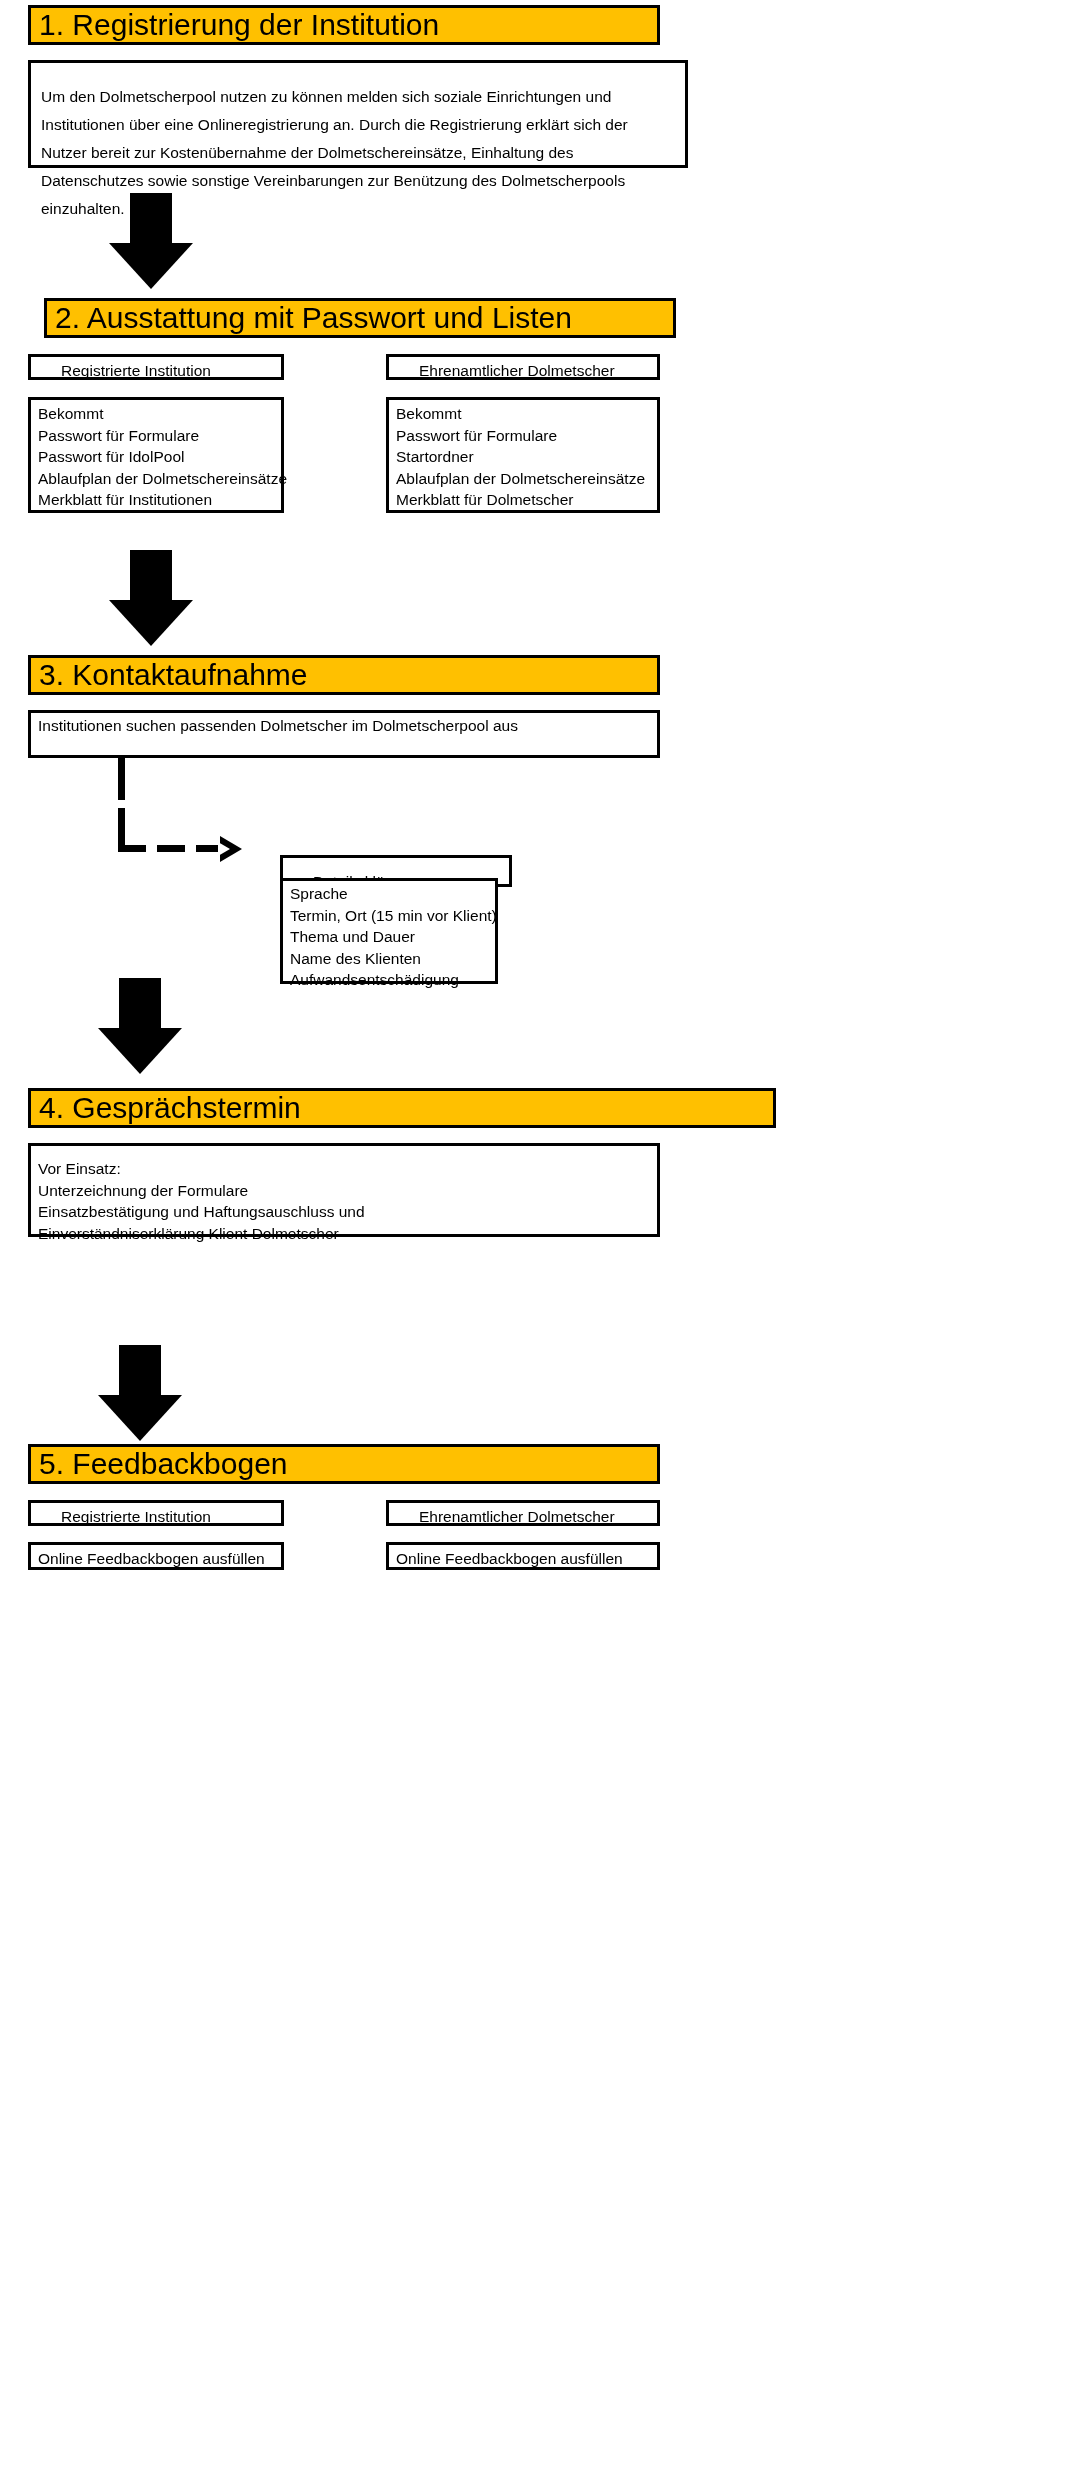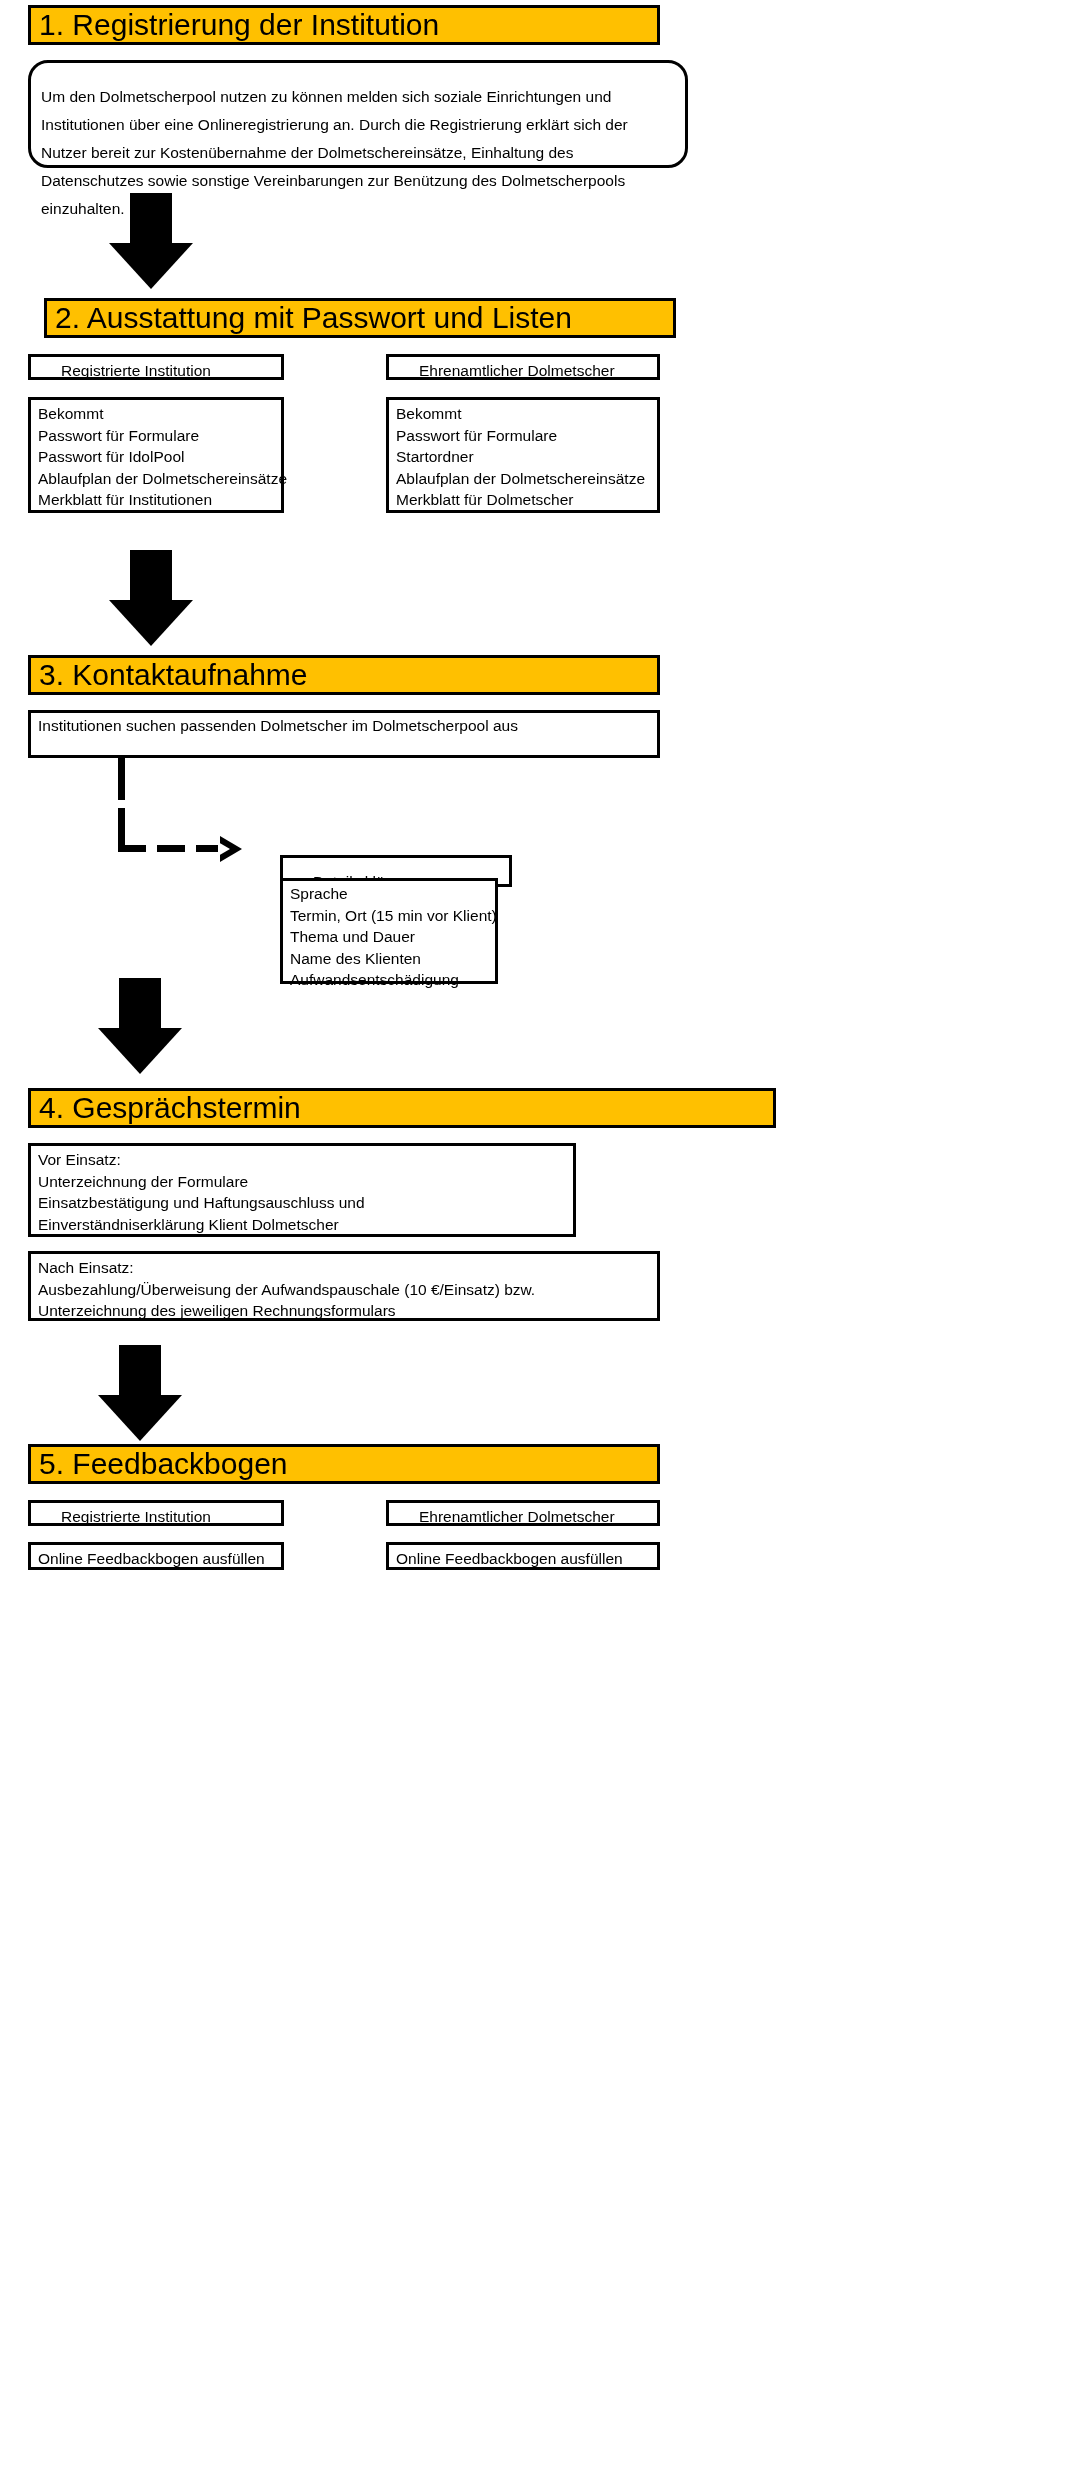--- a/index.html
+++ b/index.html
@@ -97,21 +97,21 @@
 </style>
 </head>
 <body>
 
 <div class="page">
 
   <div class="band" style="left:28px;top:5px;width:632px;height:40px;">
     <span class="band-text">1. Registrierung der Institution</span>
   </div>
 
-  <div class="box para" style="left:28px;top:60px;width:660px;height:108px;padding:20px 10px 6px 10px;border-radius:20px;">
+  <div class="box para" style="left:28px;top:60px;width:660px;height:108px;padding:20px 10px 6px 10px;">
     <div class="box-line">Um den Dolmetscherpool nutzen zu können melden sich soziale Einrichtungen und Institutionen über eine Onlineregistrierung an. Durch die Registrierung erklärt sich der Nutzer bereit zur Kostenübernahme der Dolmetschereinsätze, Einhaltung des Datenschutzes sowie sonstige Vereinbarungen zur Benützung des Dolmetscherpools einzuhalten.</div>
   </div>
 
   <div class="arrow" style="left:109px;top:193px;width:84px;height:96px;">
     <div class="shaft" style="width:42px;height:52px;"></div>
     <div class="head"></div>
   </div>
 
   <div class="band" style="left:44px;top:298px;width:632px;height:40px;">
     <span class="band-text">2. Ausstattung mit Passwort und Listen</span>
@@ -176,32 +176,27 @@
 
   <div class="arrow" style="left:98px;top:978px;width:84px;height:96px;">
     <div class="shaft" style="width:42px;height:52px;"></div>
     <div class="head"></div>
   </div>
 
   <div class="band" style="left:28px;top:1088px;width:748px;height:40px;text-align:right;">
     <span class="band-text">4. Gesprächstermin</span>
   </div>
 
-  <div class="box" style="left:28px;top:1143px;width:548px;height:94px;padding:3px 7px;">
+  <div class="box" style="left:28px;top:1143px;width:632px;height:94px;padding:12px 7px;">
     <div class="box-line">Vor Einsatz:</div>
     <div class="box-line">Unterzeichnung der Formulare</div>
     <div class="box-line">Einsatzbestätigung und Haftungsauschluss und</div>
     <div class="box-line">Einverständniserklärung Klient Dolmetscher</div>
   </div>
 
-  <div class="box" style="left:28px;top:1251px;width:632px;height:70px;padding:3px 7px;">
-    <div class="box-line">Nach Einsatz:</div>
-    <div class="box-line">Ausbezahlung/Überweisung der Aufwandspauschale (10 €/Einsatz) bzw.</div>
-    <div class="box-line">Unterzeichnung des jeweiligen Rechnungsformulars</div>
-  </div>
 
   <div class="arrow" style="left:98px;top:1345px;width:84px;height:96px;">
     <div class="shaft" style="width:42px;height:52px;"></div>
     <div class="head"></div>
   </div>
 
   <div class="band" style="left:28px;top:1444px;width:632px;height:40px;">
     <span class="band-text">5. Feedbackbogen</span>
   </div>
 

